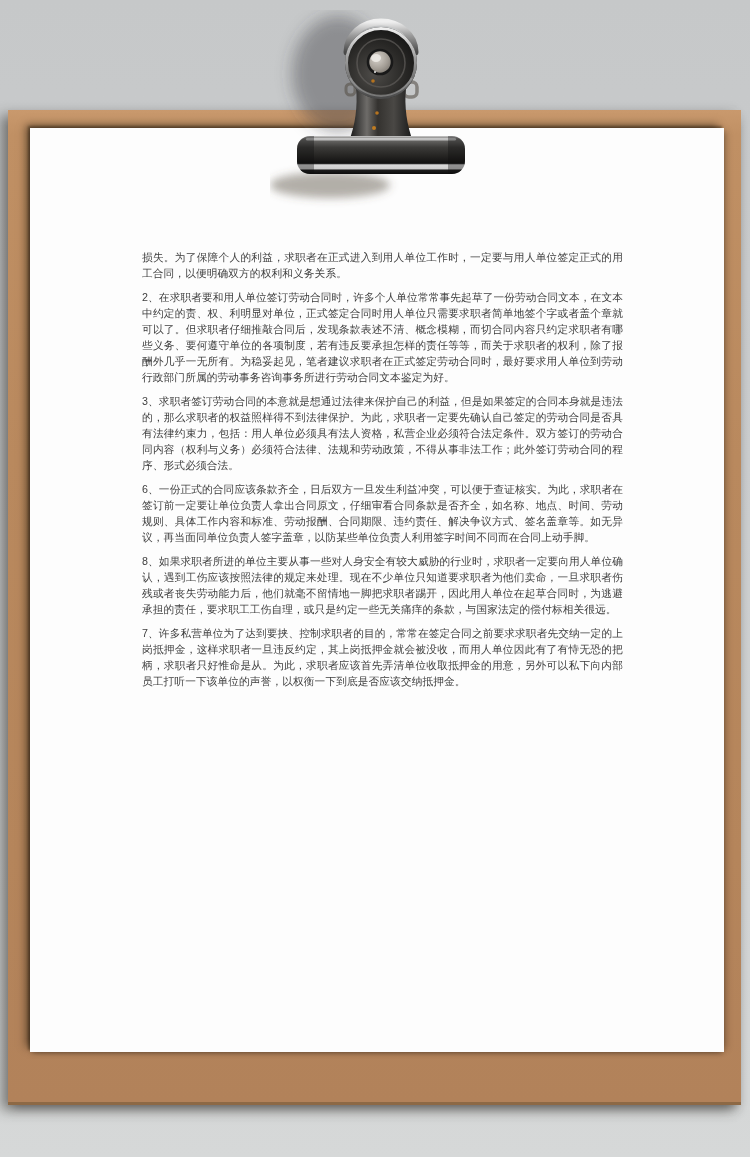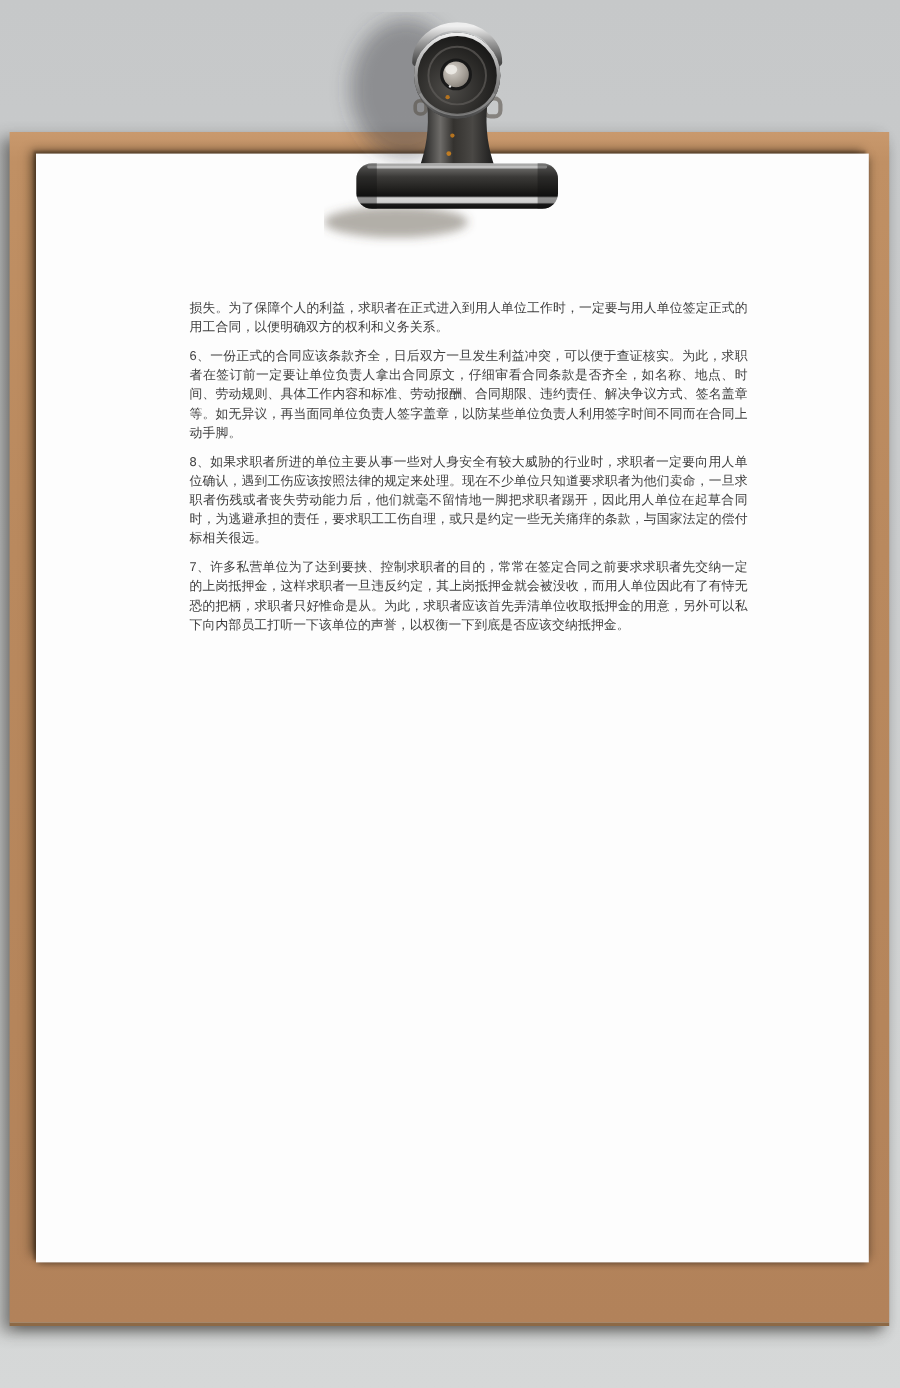--- a/index.html
+++ b/index.html
@@ -20,31 +20,33 @@
     box-shadow:-5px -4px 8px -1px rgba(28,20,10,.55),
                -2px -2px 2px rgba(28,20,10,.35),
                0 3px 5px -2px rgba(0,0,0,.35),
                5px 0 7px -3px rgba(0,0,0,.25);
   }
   .text-block{
     position:absolute;left:112px;top:121px;width:481px;
     font-size:10.7px;line-height:16px;color:#3e3e3e;font-weight:500;
     text-align:justify;letter-spacing:0.1px;
   }
-  .text-block p{margin:0 0 8px 16px;}
+  .text-block p{margin:0 0 8px 0;}
   .clip-svg{position:absolute;left:270px;top:10px;width:220px;height:200px;}
 </style>
 </head>
 <body>
 
 <div class="board"></div>
 
 <div class="paper">
   <div class="text-block">
       <p>损失。为了保障个人的利益，求职者在正式进入到用人单位工作时，一定要与用人单位签定正式的用工合同，以便明确双方的权利和义务关系。</p>
+      <p>2、在求职者要和用人单位签订劳动合同时，许多个人单位常常事先起草了一份劳动合同文本，在文本中约定的责、权、利明显对单位，正式签定合同时用人单位只需要求职者简单地签个字或者盖个章就可以了。但求职者仔细推敲合同后，发现条款表述不清、概念模糊，而切合同内容只约定求职者有哪些义务、要何遵守单位的各项制度，若有违反要承担怎样的责任等等，而关于求职者的权利，除了报酬外几乎一无所有。为稳妥起见，笔者建议求职者在正式签定劳动合同时，最好要求用人单位到劳动行政部门所属的劳动事务咨询事务所进行劳动合同文本鉴定为好。</p>
+      <p>3、求职者签订劳动合同的本意就是想通过法律来保护自己的利益，但是如果签定的合同本身就是违法的，那么求职者的权益照样得不到法律保护。为此，求职者一定要先确认自己签定的劳动合同是否具有法律约束力，包括：用人单位必须具有法人资格，私营企业必须符合法定条件。双方签订的劳动合同内容（权利与义务）必须符合法律、法规和劳动政策，不得从事非法工作；此外签订劳动合同的程序、形式必须合法。</p>
       <p>6、一份正式的合同应该条款齐全，日后双方一旦发生利益冲突，可以便于查证核实。为此，求职者在签订前一定要让单位负责人拿出合同原文，仔细审看合同条款是否齐全，如名称、地点、时间、劳动规则、具体工作内容和标准、劳动报酬、合同期限、违约责任、解决争议方式、签名盖章等。如无异议，再当面同单位负责人签字盖章，以防某些单位负责人利用签字时间不同而在合同上动手脚。</p>
       <p>8、如果求职者所进的单位主要从事一些对人身安全有较大威胁的行业时，求职者一定要向用人单位确认，遇到工伤应该按照法律的规定来处理。现在不少单位只知道要求职者为他们卖命，一旦求职者伤残或者丧失劳动能力后，他们就毫不留情地一脚把求职者踢开，因此用人单位在起草合同时，为逃避承担的责任，要求职工工伤自理，或只是约定一些无关痛痒的条款，与国家法定的偿付标相关很远。</p>
       <p>7、许多私营单位为了达到要挟、控制求职者的目的，常常在签定合同之前要求求职者先交纳一定的上岗抵押金，这样求职者一旦违反约定，其上岗抵押金就会被没收，而用人单位因此有了有恃无恐的把柄，求职者只好惟命是从。为此，求职者应该首先弄清单位收取抵押金的用意，另外可以私下向内部员工打听一下该单位的声誉，以权衡一下到底是否应该交纳抵押金。</p>
     </div>
 </div>
 
 <svg class="clip-svg" viewBox="270 10 220 200" xmlns="http://www.w3.org/2000/svg">
   <defs>
     <filter id="blur8" x="-60%" y="-60%" width="220%" height="220%">
         <feGaussianBlur stdDeviation="8"></feGaussianBlur>

